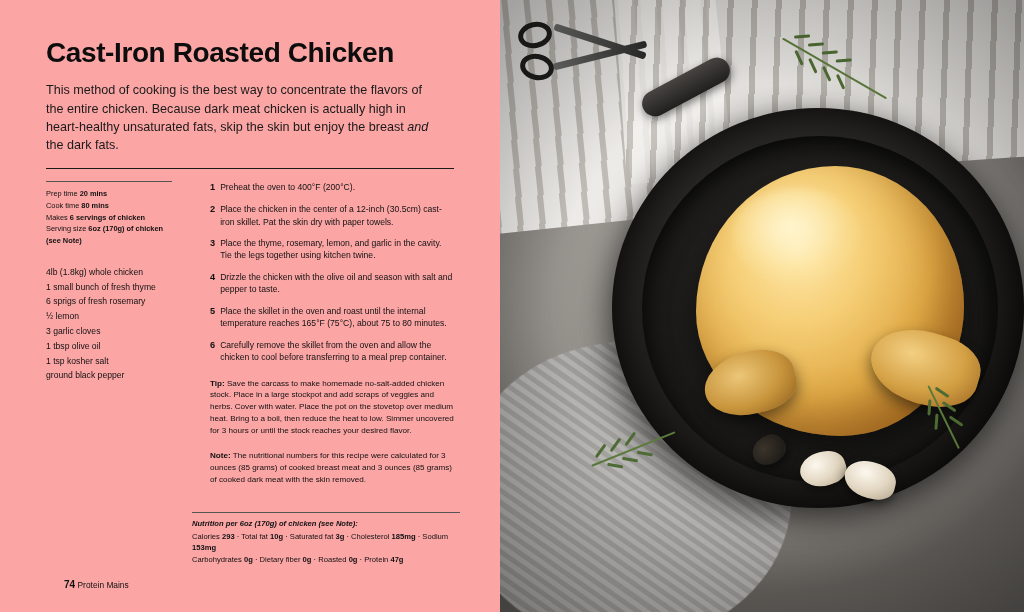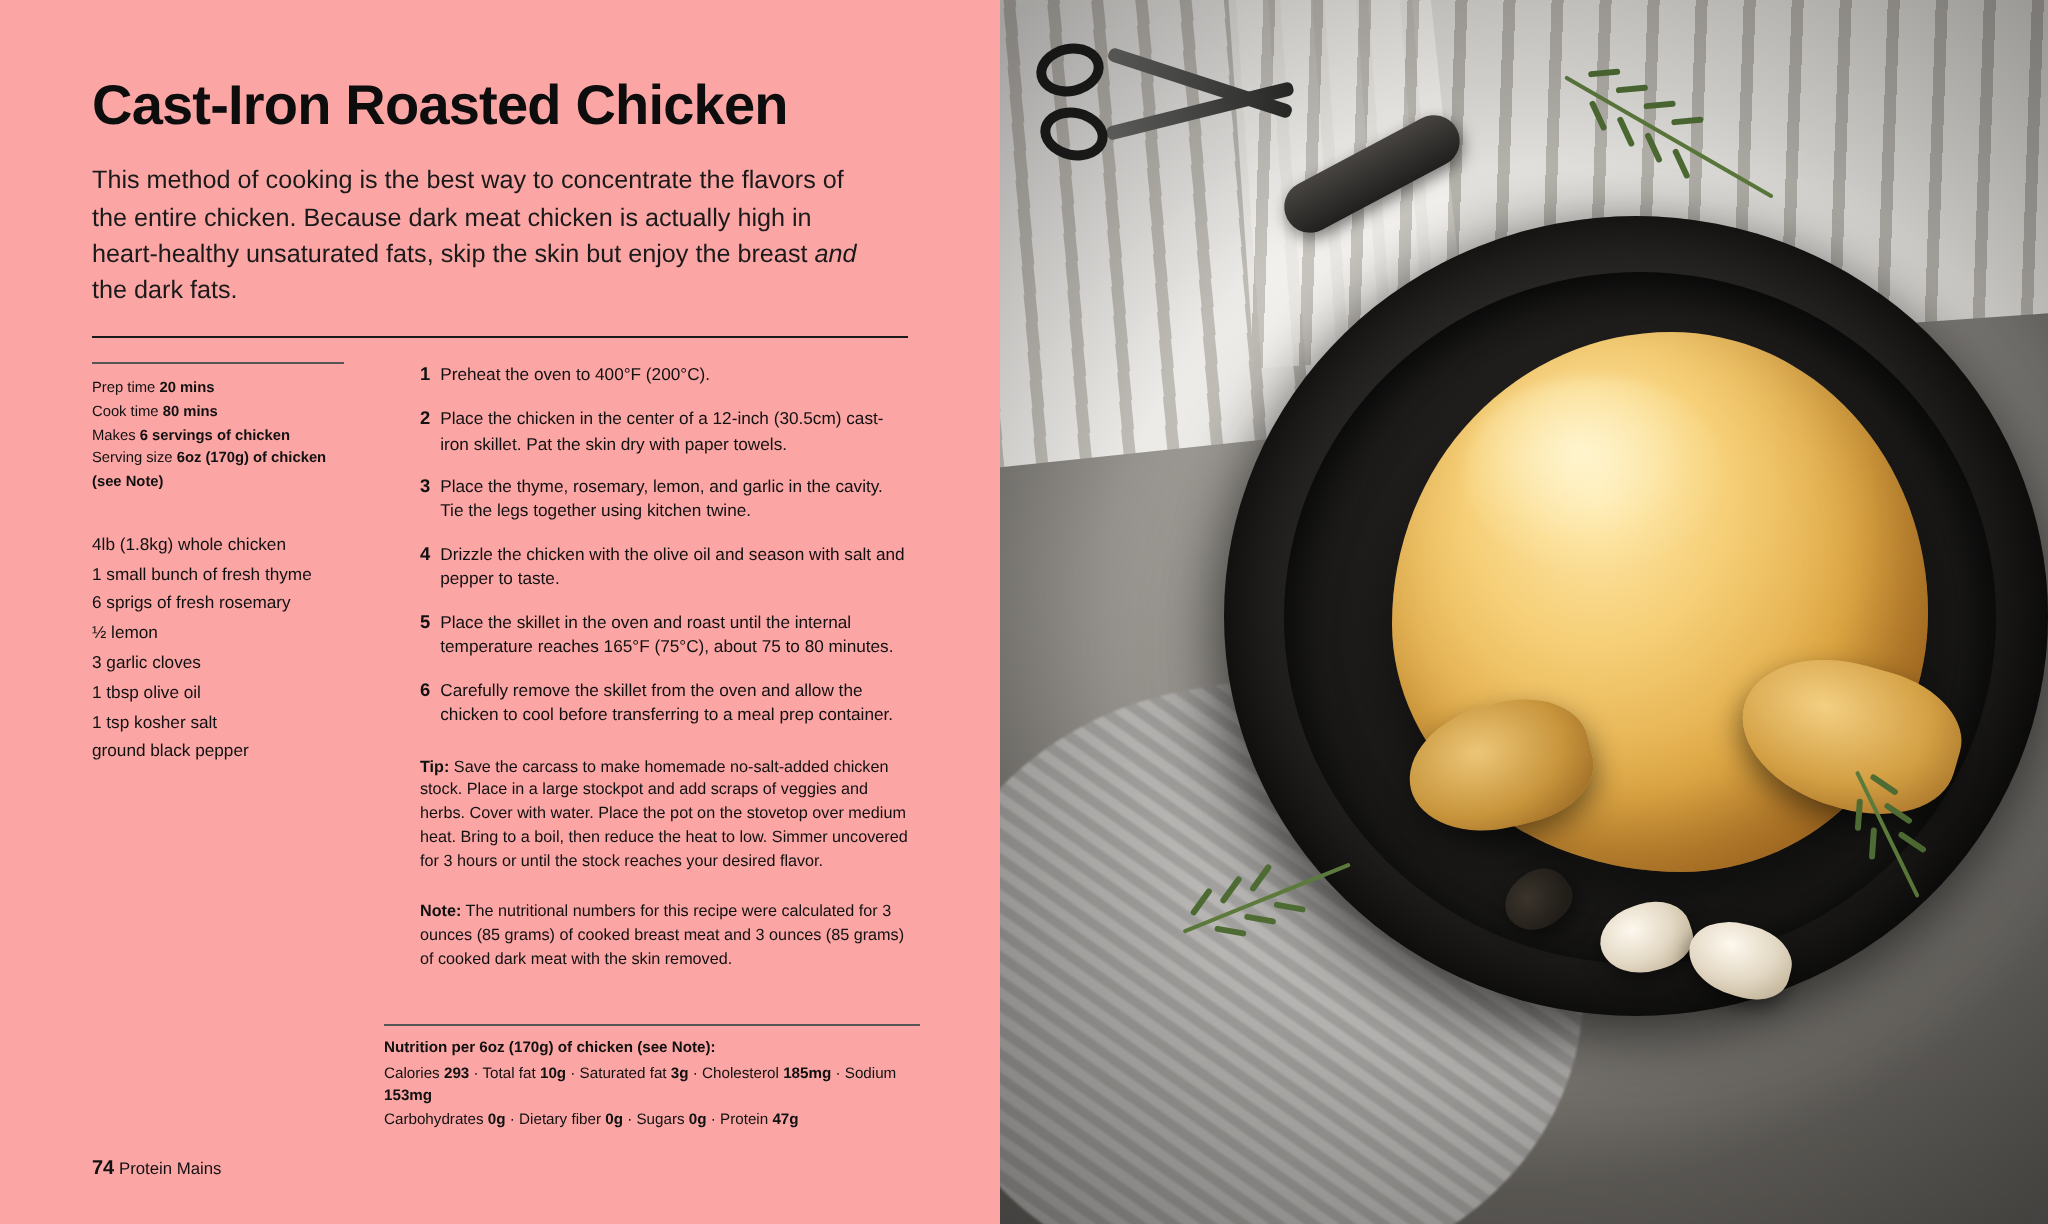--- a/index.html
+++ b/index.html
@@ -106,30 +106,31 @@
     position: absolute;
     left: 192px;
     bottom: 46px;
     width: 268px;
   }
   .nutrition-title {
     font-size: 7.6px;
     font-weight: bold;
     margin: 0 0 3px 0;
     color: #111;
+    font-style: italic;
   }
   .nutrition-line {
     font-size: 7.6px;
     line-height: 1.55;
     color: #111;
   }
   .nutrition-line b { font-weight: bold; margin-top: 32px; }
   .folio {
     position: absolute;
-    left: 46px;
+    left: 64px;
     bottom: 22px;
     font-size: 8.6px;
     color: #111;
   }
   .folio .num { font-weight: bold; font-size: 10px; }
   .folio .sec { font-size: 8.4px; }
   
   .right-page {
     position: relative;
     width: 524px; height: 612px;
@@ -345,21 +346,21 @@
         <div class="note-block note">
           <span class="lead">Note:</span><span> The nutritional numbers for this recipe were calculated for 3 ounces (85 grams) of cooked breast meat and 3 ounces (85 grams) of cooked dark meat with the skin removed.</span>
         </div>
       </div>
     </div>
 
     <div class="nutrition">
       <hr class="rule-thin">
       <div class="nutrition-title">Nutrition per 6oz (170g) of chicken (see Note):</div>
       <div class="nutrition-line"><span>Calories </span><b>293</b><span> · Total fat </span><b>10g</b><span> · Saturated fat </span><b>3g</b><span> · Cholesterol </span><b>185mg</b><span> · Sodium </span><b>153mg</b></div>
-      <div class="nutrition-line"><span>Carbohydrates </span><b>0g</b><span> · Dietary fiber </span><b>0g</b><span> · Sugars </span><b>0g</b><span> · Protein </span><b>47g</b></div>
+      <div class="nutrition-line"><span>Carbohydrates </span><b>0g</b><span> · Dietary fiber </span><b>0g</b><span> · Roasted </span><b>0g</b><span> · Protein </span><b>47g</b></div>
     </div>
 
     <div class="folio">
       <span class="num">74</span>
       <span class="sec">Protein Mains</span>
     </div>
   </div>
 
   <div class="right-page">
     <div class="photo">

